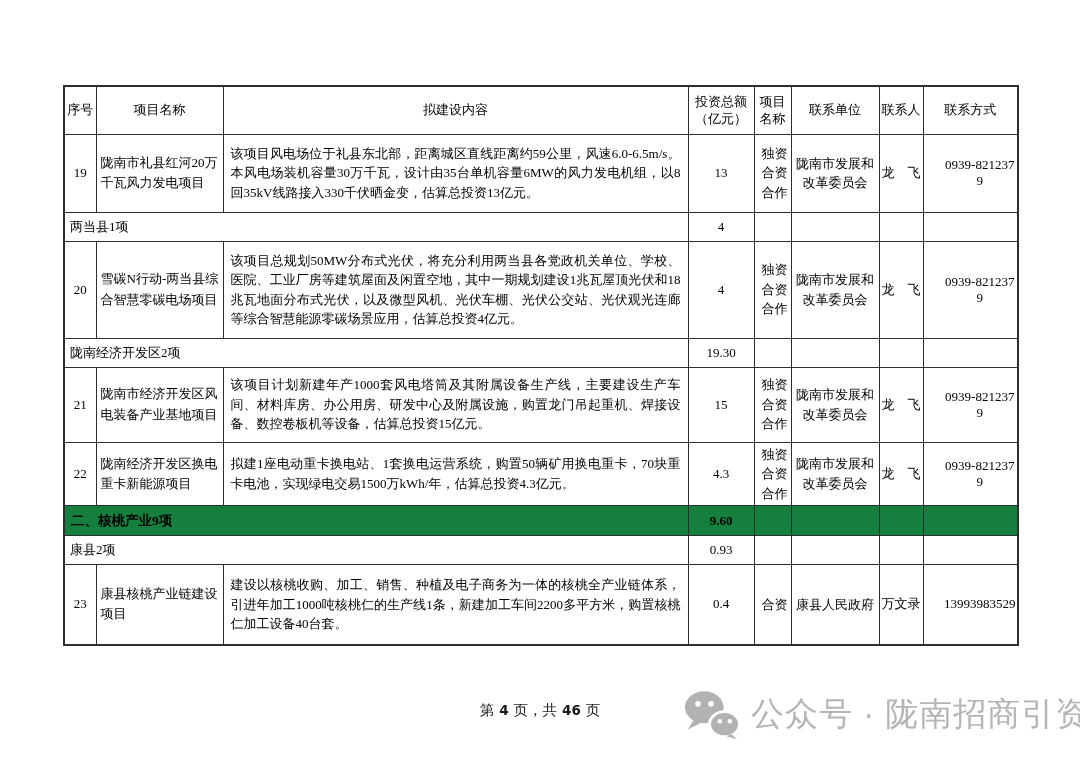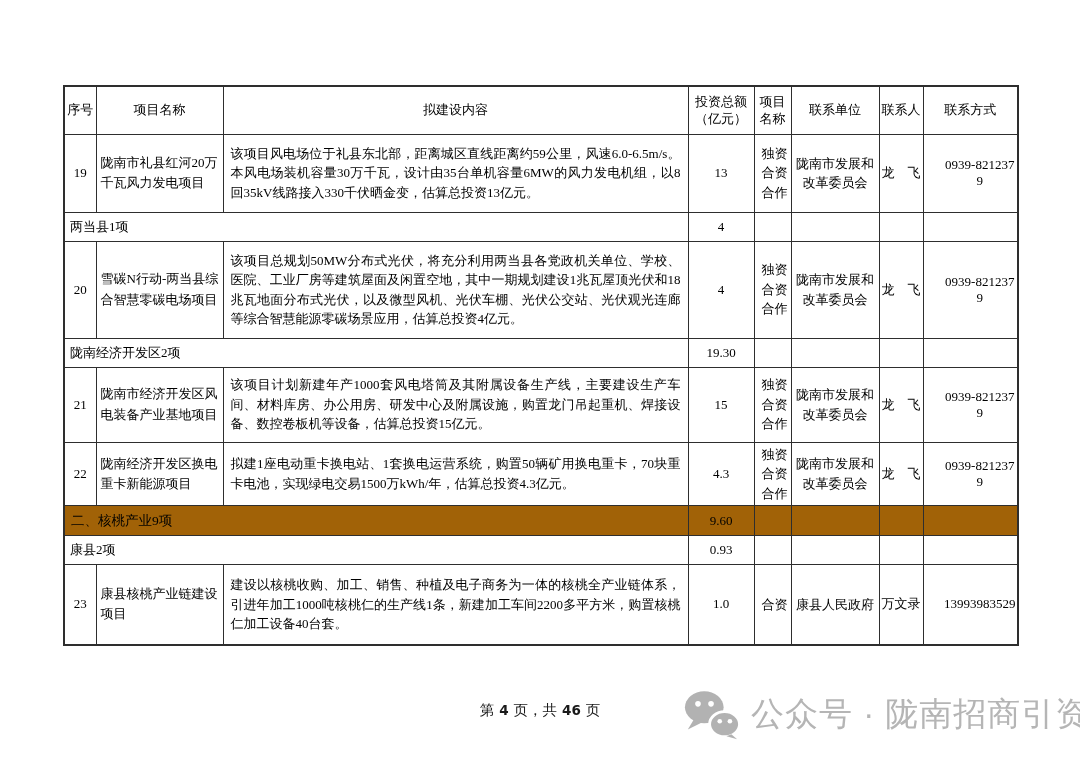--- a/index.html
+++ b/index.html
@@ -18,21 +18,21 @@
   th{font-weight:normal;font-size:13.5px;text-align:center;line-height:1.35;padding:2px;}
   .c-no{text-align:center;}
   .c-name{text-align:left;padding:3px 4px;line-height:1.55;}
   .c-content{text-align:justify;padding:3px 7px;line-height:1.5;}
   .c-inv{text-align:center;}
   .c-mode{text-align:right;padding:2px 3px;line-height:1.5;}
   .c-unit{text-align:center;padding:2px 0;line-height:1.5;}
   .c-person{text-align:center;}
   .c-phone{text-align:center;font-size:12.5px;padding-left:20px;}
   .subtotal-row .c-label{text-align:left;padding:3px 5px;}
-  .section-row td{background:#a16207;font-weight:normal;
+  .section-row td{background:#15803d;font-weight:bold;
     border-top:2px solid #2e2e2e;border-bottom:2px solid #2e2e2e;}
   .section-row .c-label{text-align:left;padding:3px 6px;font-size:13.5px;}
 
   
   .footer{position:absolute;left:0;top:701px;width:100%;text-align:center;
     font-size:14.5px;color:#1a1a1a;}
   .footer .num{font-family:"DejaVu Sans","Liberation Sans",sans-serif;
     font-weight:bold;font-size:13.5px;margin:0 5px;}
 
   
@@ -148,21 +148,21 @@
       <td></td>
       <td></td>
       <td></td>
       <td></td>
     </tr>
 
     <tr class="project-row" style="height:80px">
       <td class="c-no">23</td>
       <td class="c-name">康县核桃产业链建设项目</td>
       <td class="c-content">建设以核桃收购、加工、销售、种植及电子商务为一体的核桃全产业链体系，引进年加工1000吨核桃仁的生产线1条，新建加工车间2200多平方米，购置核桃仁加工设备40台套。</td>
-      <td class="c-inv">1.0</td>
+      <td class="c-inv">0.4</td>
       <td class="c-mode">合资</td>
       <td class="c-unit">康县人民政府</td>
       <td class="c-person">万文录</td>
       <td class="c-phone">13993983529</td>
     </tr>
   </tbody>
     </table>
 
   <div class="footer">
     <span>第</span><span class="num">4</span><span>页，共</span><span class="num">46</span><span>页</span>

